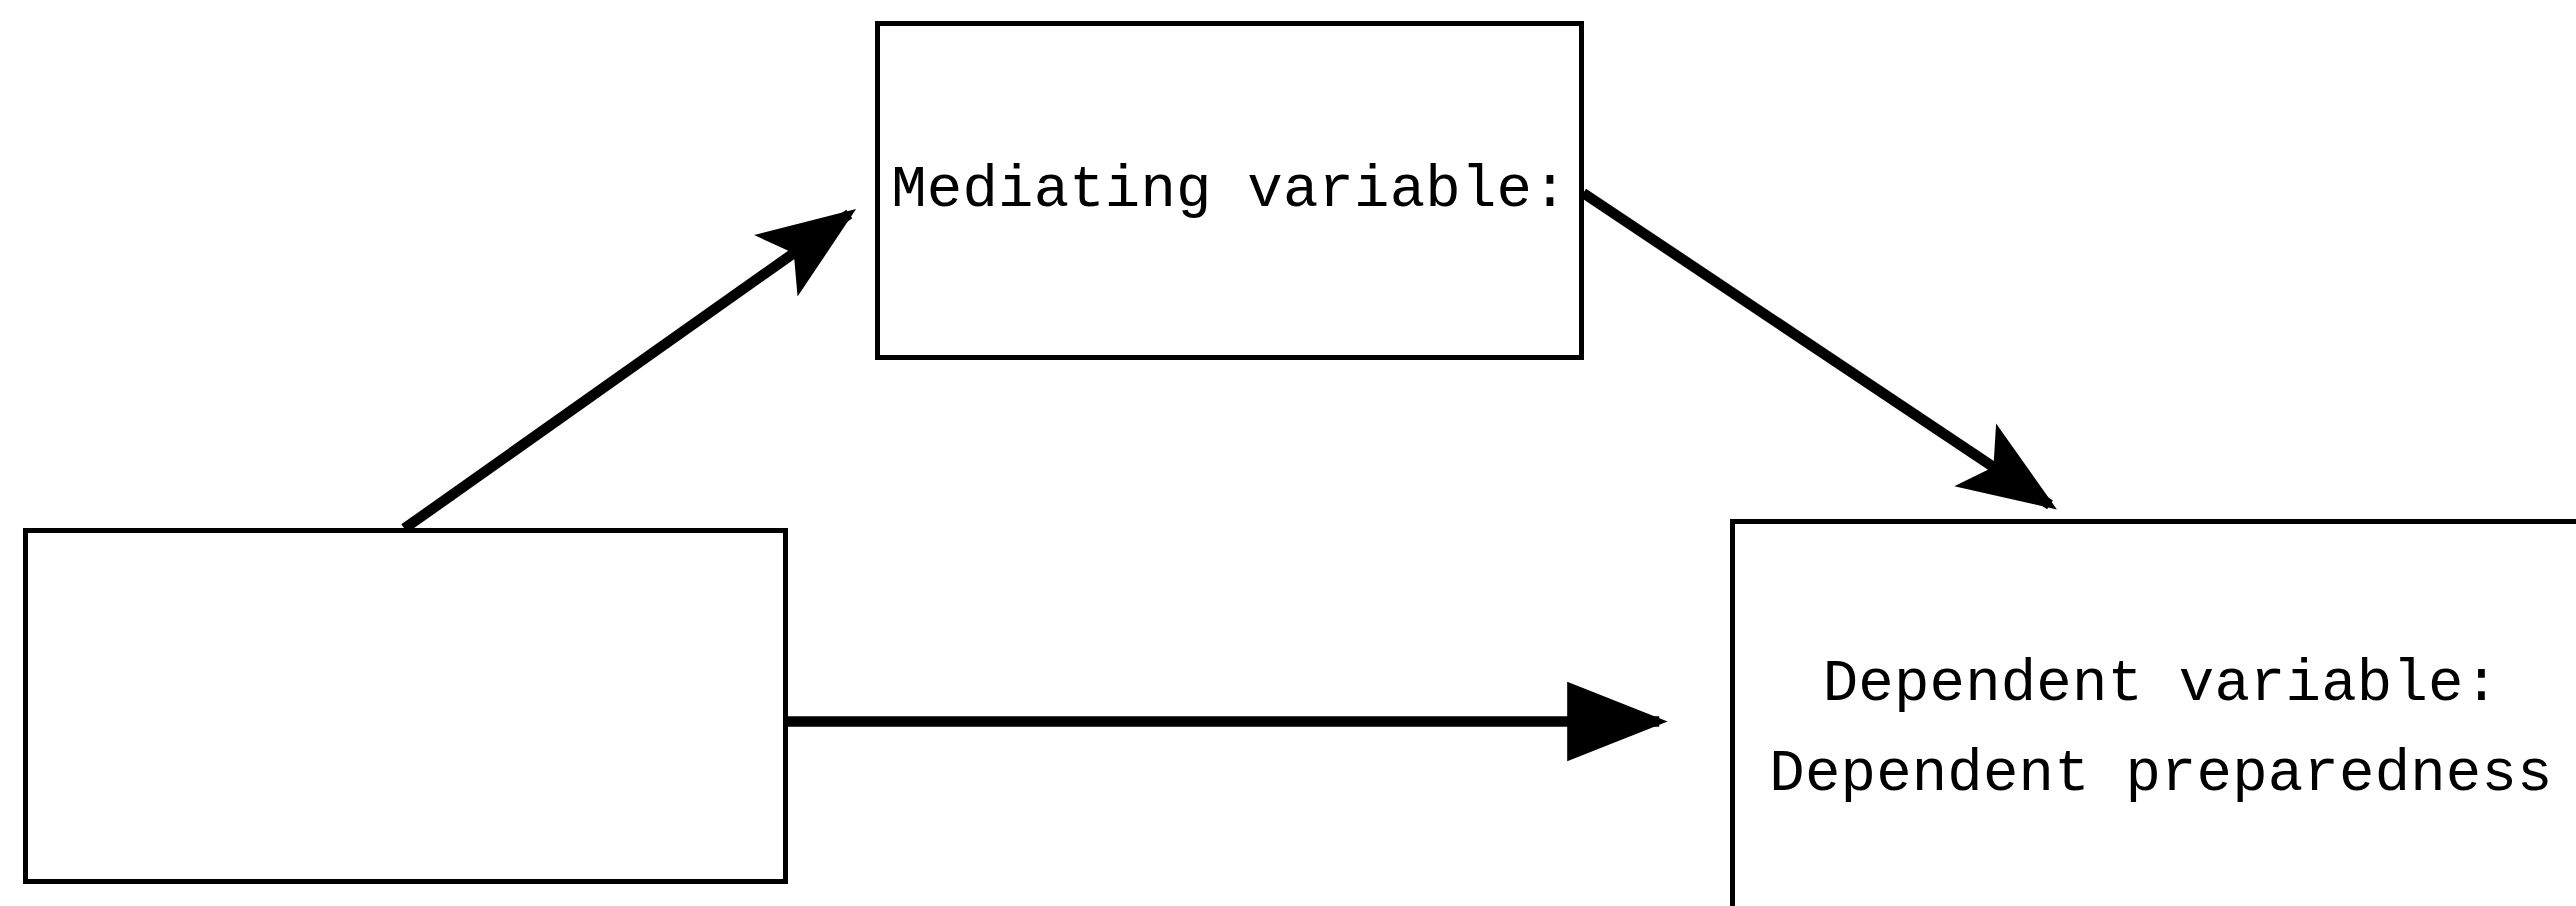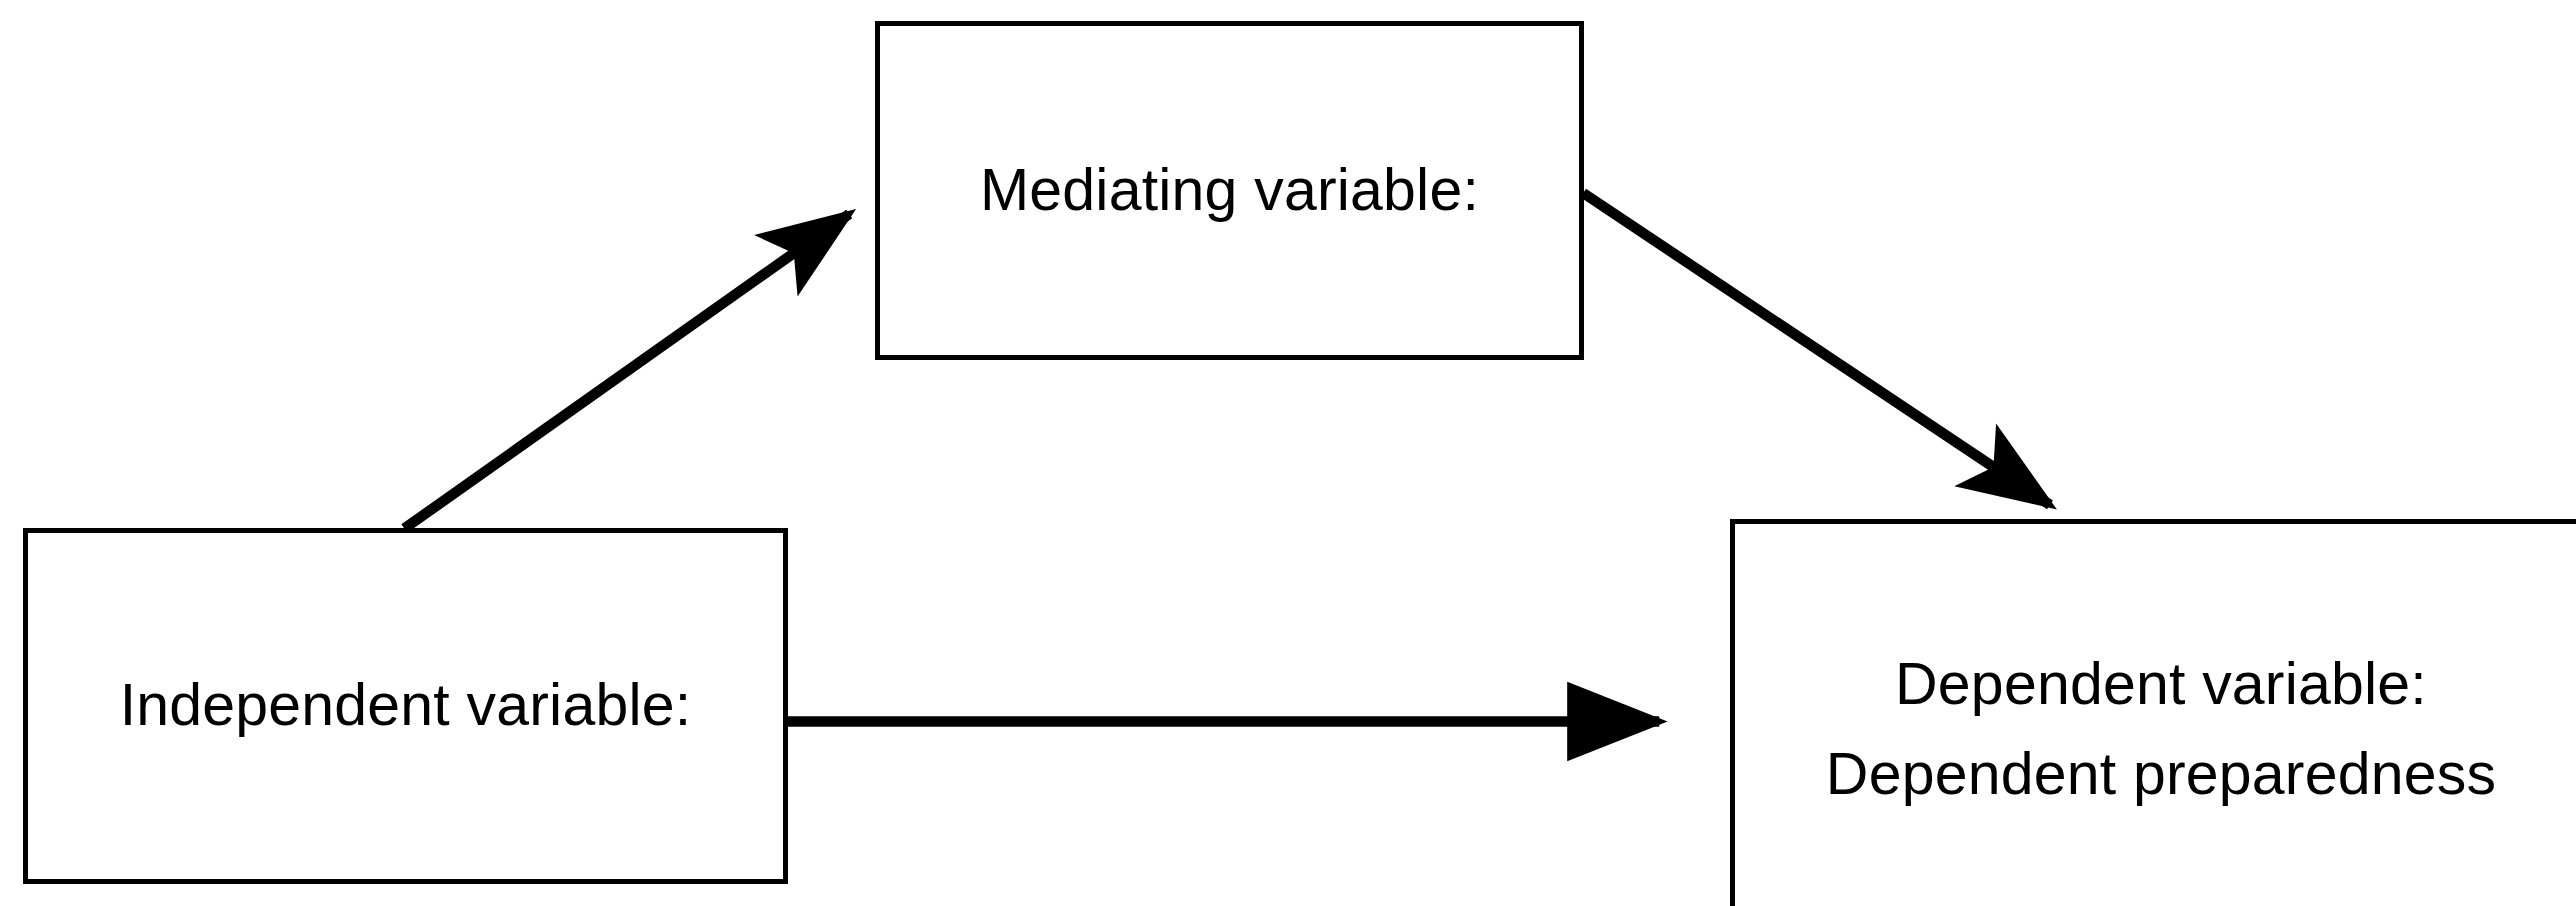--- a/index.html
+++ b/index.html
@@ -7,21 +7,21 @@
     margin: 0;
     padding: 0;
     background: #ffffff;
   }
   #canvas {
     position: relative;
     width: 2576px;
     height: 906px;
     background: #ffffff;
     overflow: hidden;
-    font-family: Liberation Sans, sans-serif;
+    font-family: Liberation Mono, monospace;
   }
   #diagram-svg {
     position: absolute;
     left: 0;
     top: 0;
     width: 2576px;
     height: 906px;
   }
   .node-box {
     position: absolute;
@@ -84,21 +84,20 @@
     <line x1="1665" y1="203" x2="2156" y2="531" stroke="#000000" stroke-width="11" marker-end="url(#arrow-down)"></line>
 
     <line x1="820" y1="759" x2="1745" y2="759" stroke="#000000" stroke-width="11" marker-end="url(#arrow-right)"></line>
   </svg>
 
   <div class="node-box" id="node-mediating">
     <span class="node-line">Mediating variable:</span>
   </div>
 
   <div class="node-box" id="node-independent">
-    <span class="node-line">Independent variable:</span>
   </div>
 
   <div class="node-box" id="node-dependent">
     <span class="node-line">Dependent variable:</span>
     <span class="node-line">Dependent preparedness</span>
   </div>
 
 </div>
 
 

